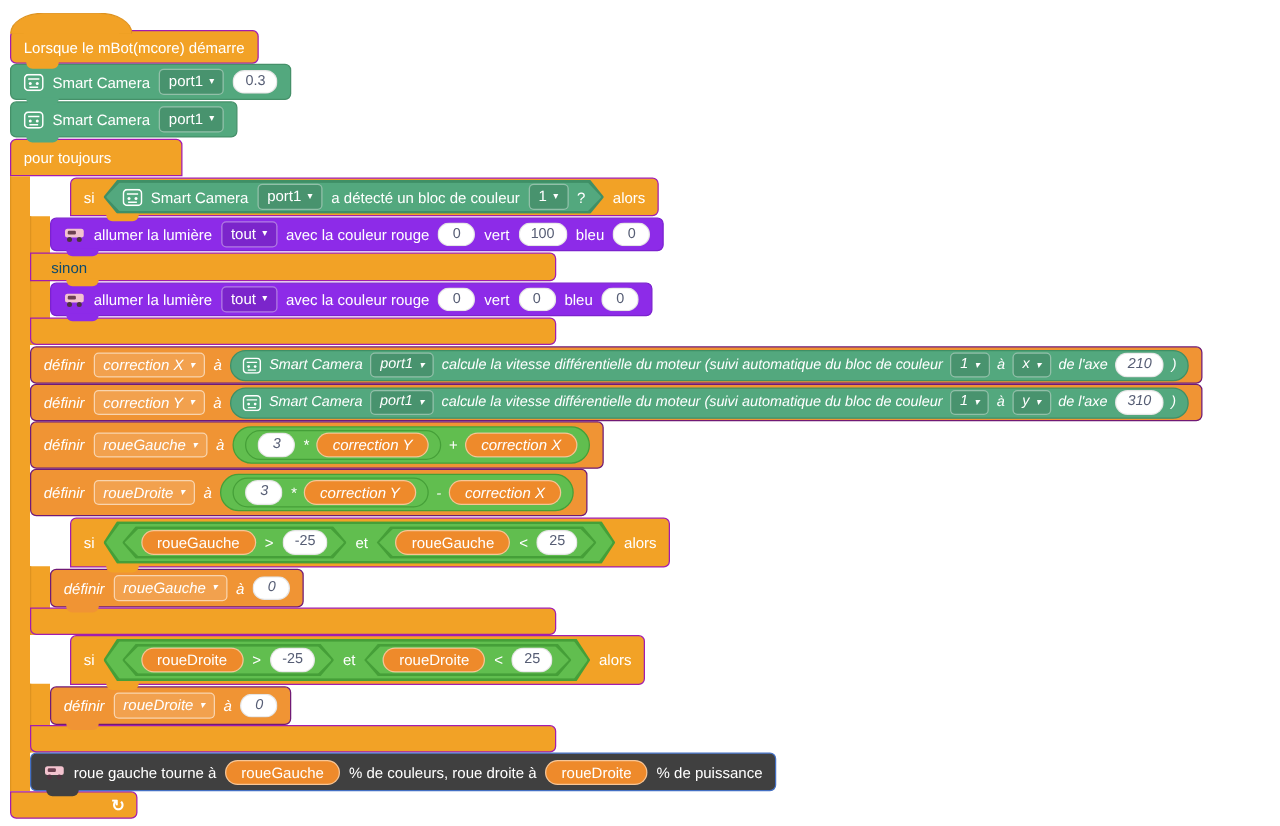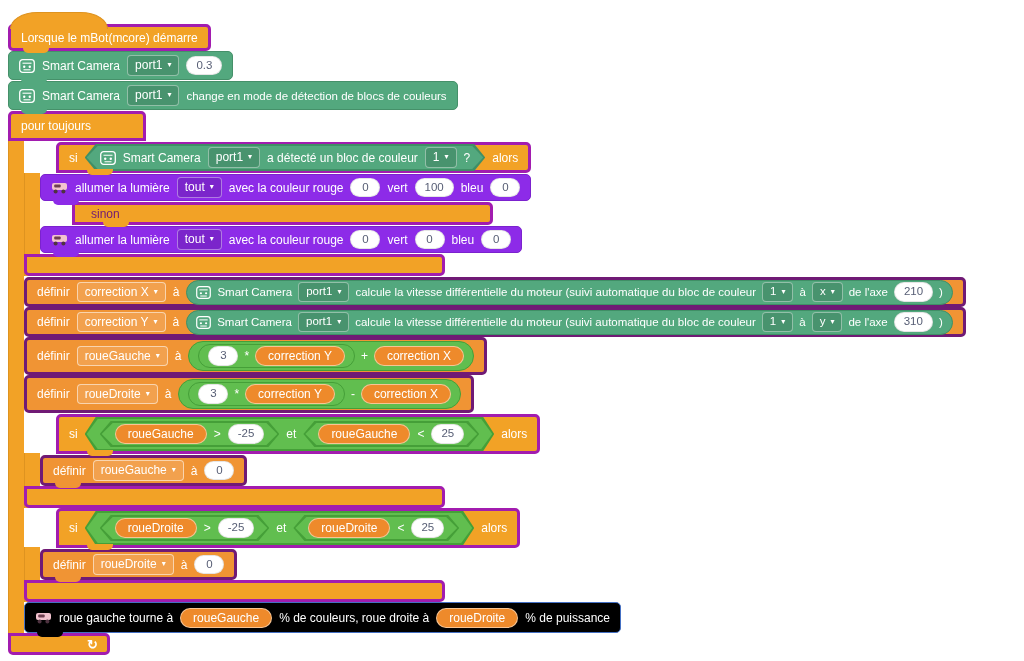--- a/index.html
+++ b/index.html
@@ -2,24 +2,24 @@
 <html><head>
 <meta charset="utf-8">
 <style>
   html,body{margin:0;padding:0;background:#fff;}
   #stage{position:relative;width:1024px;height:661px;background:#fff;overflow:hidden;
          font-family:"Liberation Sans",sans-serif;font-size:12px;color:#fff;
          --hex:polygon(11px 0,calc(100% - 11px) 0,100% 50%,calc(100% - 11px) 100%,11px 100%,0 50%);}
   .blk{position:absolute;display:flex;align-items:center;gap:7px;padding:0 10px;
        border-radius:5px;box-sizing:border-box;white-space:nowrap;width:max-content;}
   .bar{position:absolute;box-sizing:border-box;}
-  .ctrl{background:#F2A226;border:3px solid #a21caf;}
-  .data{background:#F09434;border:3px solid #701a75;}
+  .ctrl{background:#F2A226;border:1px solid #a21caf;}
+  .data{background:#F09434;border:1px solid #701a75;font-style:italic;}
   .purp{background:#8D2BE8;border:1px solid #7B22CE;}
-  .blue{background:#000000;border:1px solid #4470C4;}
+  .blue{background:#404040;border:1px solid #4470C4;}
   .teal{background:#53A87E;border:1px solid #459069;}
   .spine{background:#F2A226;border-left:1px solid #DE9320;}
   
   .hat::before{content:"";position:absolute;top:-15px;left:-1px;width:96px;height:16px;
        background:#F2A226;border:1px solid #DE9320;border-bottom:none;
        border-radius:48px 48px 0 0 / 30px 30px 0 0;}
   
   .bump::after{content:"";position:absolute;left:12px;bottom:-5px;width:26px;height:6px;
        background:inherit;border-radius:0 0 5px 5px;z-index:1;}
   .bump.b28::after{left:28px;}
@@ -40,21 +40,21 @@
        padding:3px 12px;line-height:1;}
   .wo{background:#fff;color:#575E75;border-radius:12px;border:1px solid rgba(0,0,0,.1);
        padding:3px 9px;font-size:11.5px;line-height:1;min-width:10px;text-align:center;}
   
   .dd{display:inline-flex;align-items:center;gap:5px;background:rgba(0,0,0,.12);
        border:1px solid rgba(255,255,255,.4);border-radius:4px;padding:2px 7px;line-height:1.2;}
   .dd.light{background:rgba(255,255,255,.13);border-color:rgba(255,255,255,.55);}
   .ar{font-size:8px;line-height:1;}
   .small{font-size:11.5px;}
   .icn{display:inline-flex;align-items:center;}
-  .cdiv{padding-left:16px;display:flex;align-items:center;color:#701a75;margin-left:48px;}
+  .cdiv{padding-left:16px;display:flex;align-items:center;color:#0c4a6e;}
   .rt{border-radius:5px 5px 5px 0;margin-left:32px;} .rb{border-radius:0 5px 5px 5px;} .rm{border-radius:0 5px 5px 0;}
 </style>
 </head>
 <body>
 
 <div id="stage">
 
   <div class="blk ctrl hat bump" style="left:8px;top:24px;height:27px;">
     <span>Lorsque le mBot(mcore) démarre</span>
   </div>
@@ -85,21 +85,20 @@
           <circle cx="5.2" cy="7.8" r="1.2" fill="#fff"></circle>
           <circle cx="10.8" cy="7.8" r="1.2" fill="#fff"></circle>
           <path d="M4.5 10.8h7" stroke="#fff" stroke-width="1.1"></path>
         </svg>
     </span>
     <span>Smart Camera</span>
     <span class="dd">
         <span>port1</span>
         <span class="ar">▾</span>
       </span>
-    <span class="small">change en mode de détection de blocs de couleurs</span>
   </div>
 
   <div class="blk ctrl" style="left:8px;top:111px;width:138px;height:30px;border-radius:5px 5px 0 0;">
     <span>pour toujours</span>
   </div>
   <div class="bar spine" style="left:8px;top:141px;width:16px;height:492px;"></div>
   <div class="blk ctrl" style="left:8px;top:633px;width:102px;height:22px;border-radius:0 5px 5px 5px;justify-content:flex-end;padding-right:9px;">
     <span style="font-size:13px;font-weight:bold;">↻</span>
   </div>
 

